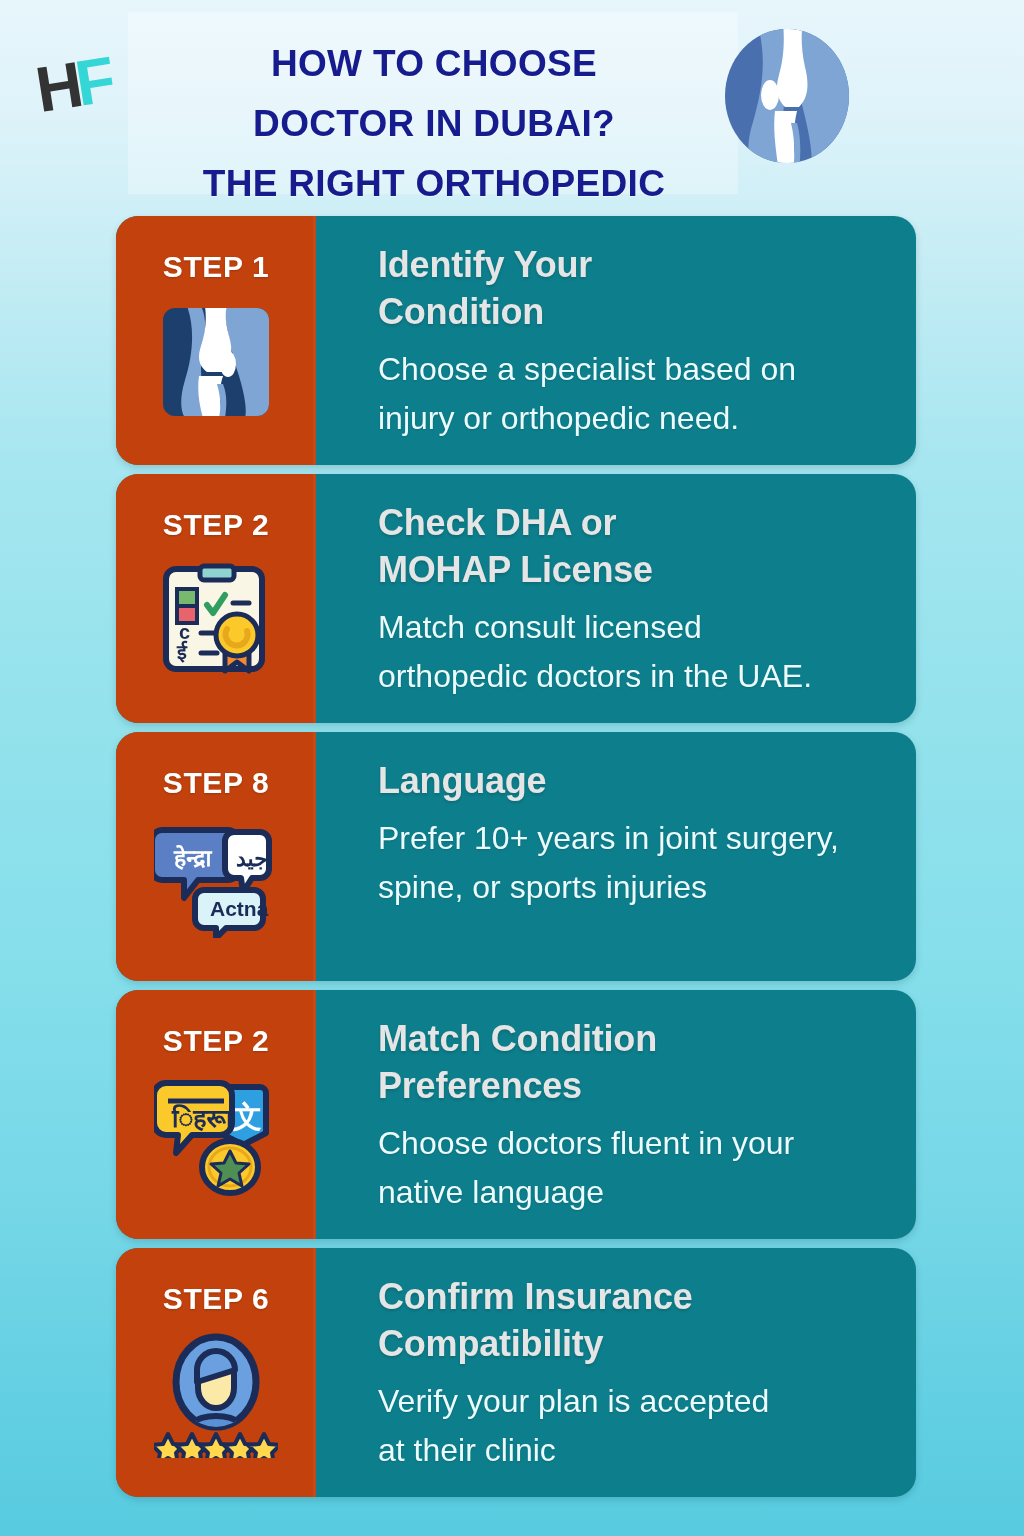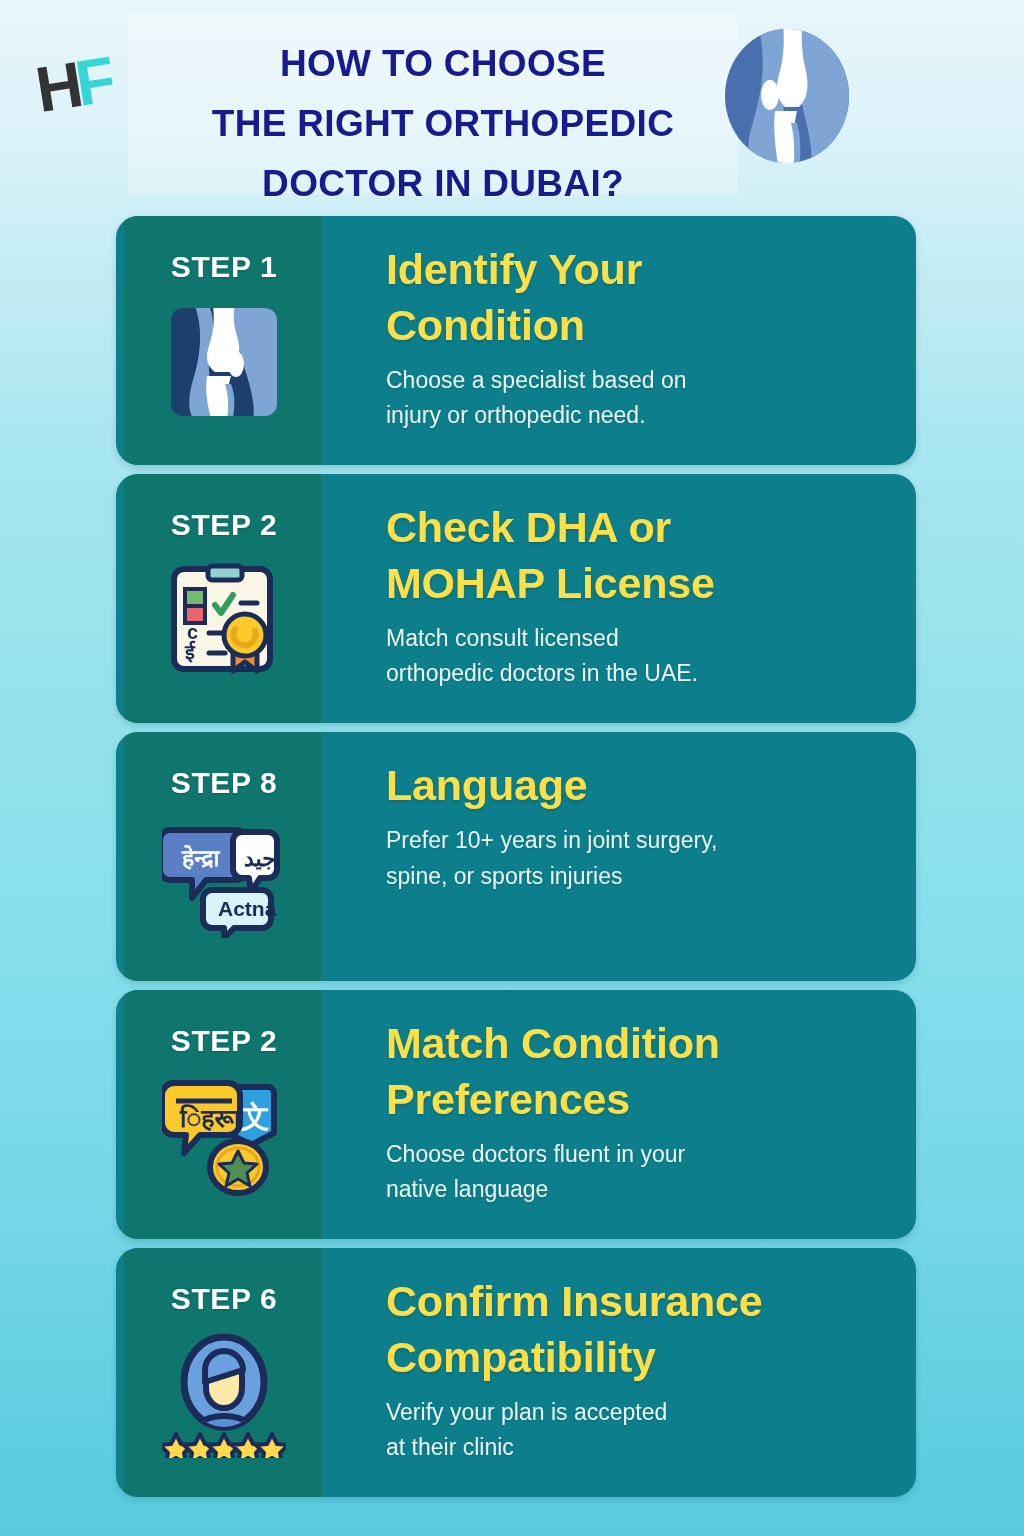--- a/index.html
+++ b/index.html
@@ -29,21 +29,21 @@
     width:100%;
   }
   .title-panel {
     position:absolute;
     left:128px; top:12px;
     width:610px; height:182px;
     background:rgba(255,255,255,0.30);
   }
   .title {
     position:absolute;
-    left:137px; top:34px;
+    left:128px; top:34px;
     width:612px;
     text-align:center;
     color:#161C8E;
     font-weight:bold;
     font-size:37px;
     line-height:1.62;
     letter-spacing:0.3px;
     text-shadow:0 1px 1px rgba(255,255,255,0.55);
   }
   .title .line { display:block; white-space:nowrap; }
@@ -75,23 +75,22 @@
     margin-bottom:9px;
     border-radius:22px;
     overflow:hidden;
     background:#0d7e8b;
     box-shadow:0 3px 7px rgba(0,60,70,0.18);
     display:flex;
   }
   .card-left {
     width:200px;
     flex:0 0 200px;
-    background:#0f766e;
+    background:#c2410c;
     position:relative;
-    margin-left:8px;
   }
   .card-left::after{
     content:"";
     position:absolute; right:0; top:0; bottom:0; width:3px;
     background:rgba(255,255,255,0.05);
   }
   .step-label {
     color:#ffffff;
     font-size:30px;
     font-weight:bold;
@@ -103,30 +102,30 @@
   .step-icon {
     margin:14px auto 0;
     width:126px; height:128px;
     display:flex; align-items:center; justify-content:center;
   }
   .card-right {
     flex:1 1 auto;
     padding:26px 26px 0 62px;
   }
   .card-title {
-    color:#fde047;
-    font-size:43px;
+    color:#e5e5e5;
+    font-size:36px;
     font-weight:bold;
     line-height:1.3;
     letter-spacing:-0.2px;
     text-shadow:0 2px 3px rgba(0,0,0,0.14);
   }
   .card-desc {
     color:#ecfbfd;
-    font-size:23px;
+    font-size:32px;
     line-height:1.55;
     margin-top:9px;
     text-shadow:0 1px 2px rgba(0,0,0,0.12);
   }
   .card-title .l, .card-desc .l { display:block; white-space:nowrap; }
 </style>
 </head>
 <body>
 
 <div class="header">
@@ -137,22 +136,22 @@
     <svg width="112" height="88" viewBox="0 0 112 88" xmlns="http://www.w3.org/2000/svg">
       <g transform="rotate(-9 56 44)">
         <text x="2" y="66" font-family="Liberation Sans, sans-serif" font-size="64" font-weight="bold" fill="#333333">H</text>
         <text x="42" y="66" font-family="Liberation Sans, sans-serif" font-size="64" font-weight="bold" fill="#35D6D6">F</text>
       </g>
     </svg>
   </div>
 
   <div class="title">
     <span class="line">HOW TO CHOOSE</span>
+    <span class="line">DOCTOR IN DUBAI?</span>
     <span class="line">THE RIGHT ORTHOPEDIC</span>
-    <span class="line">DOCTOR IN DUBAI?</span>
   </div>
 
   <div class="knee-badge">
     <svg width="128" height="138" viewBox="0 0 128 138" xmlns="http://www.w3.org/2000/svg">
       <defs>
         <clipPath id="kneeClip">
             <ellipse cx="64" cy="69" rx="62" ry="67"></ellipse>
           </clipPath>
       </defs>
       <ellipse cx="64" cy="69" rx="62" ry="67" fill="#4a6fae"></ellipse>

